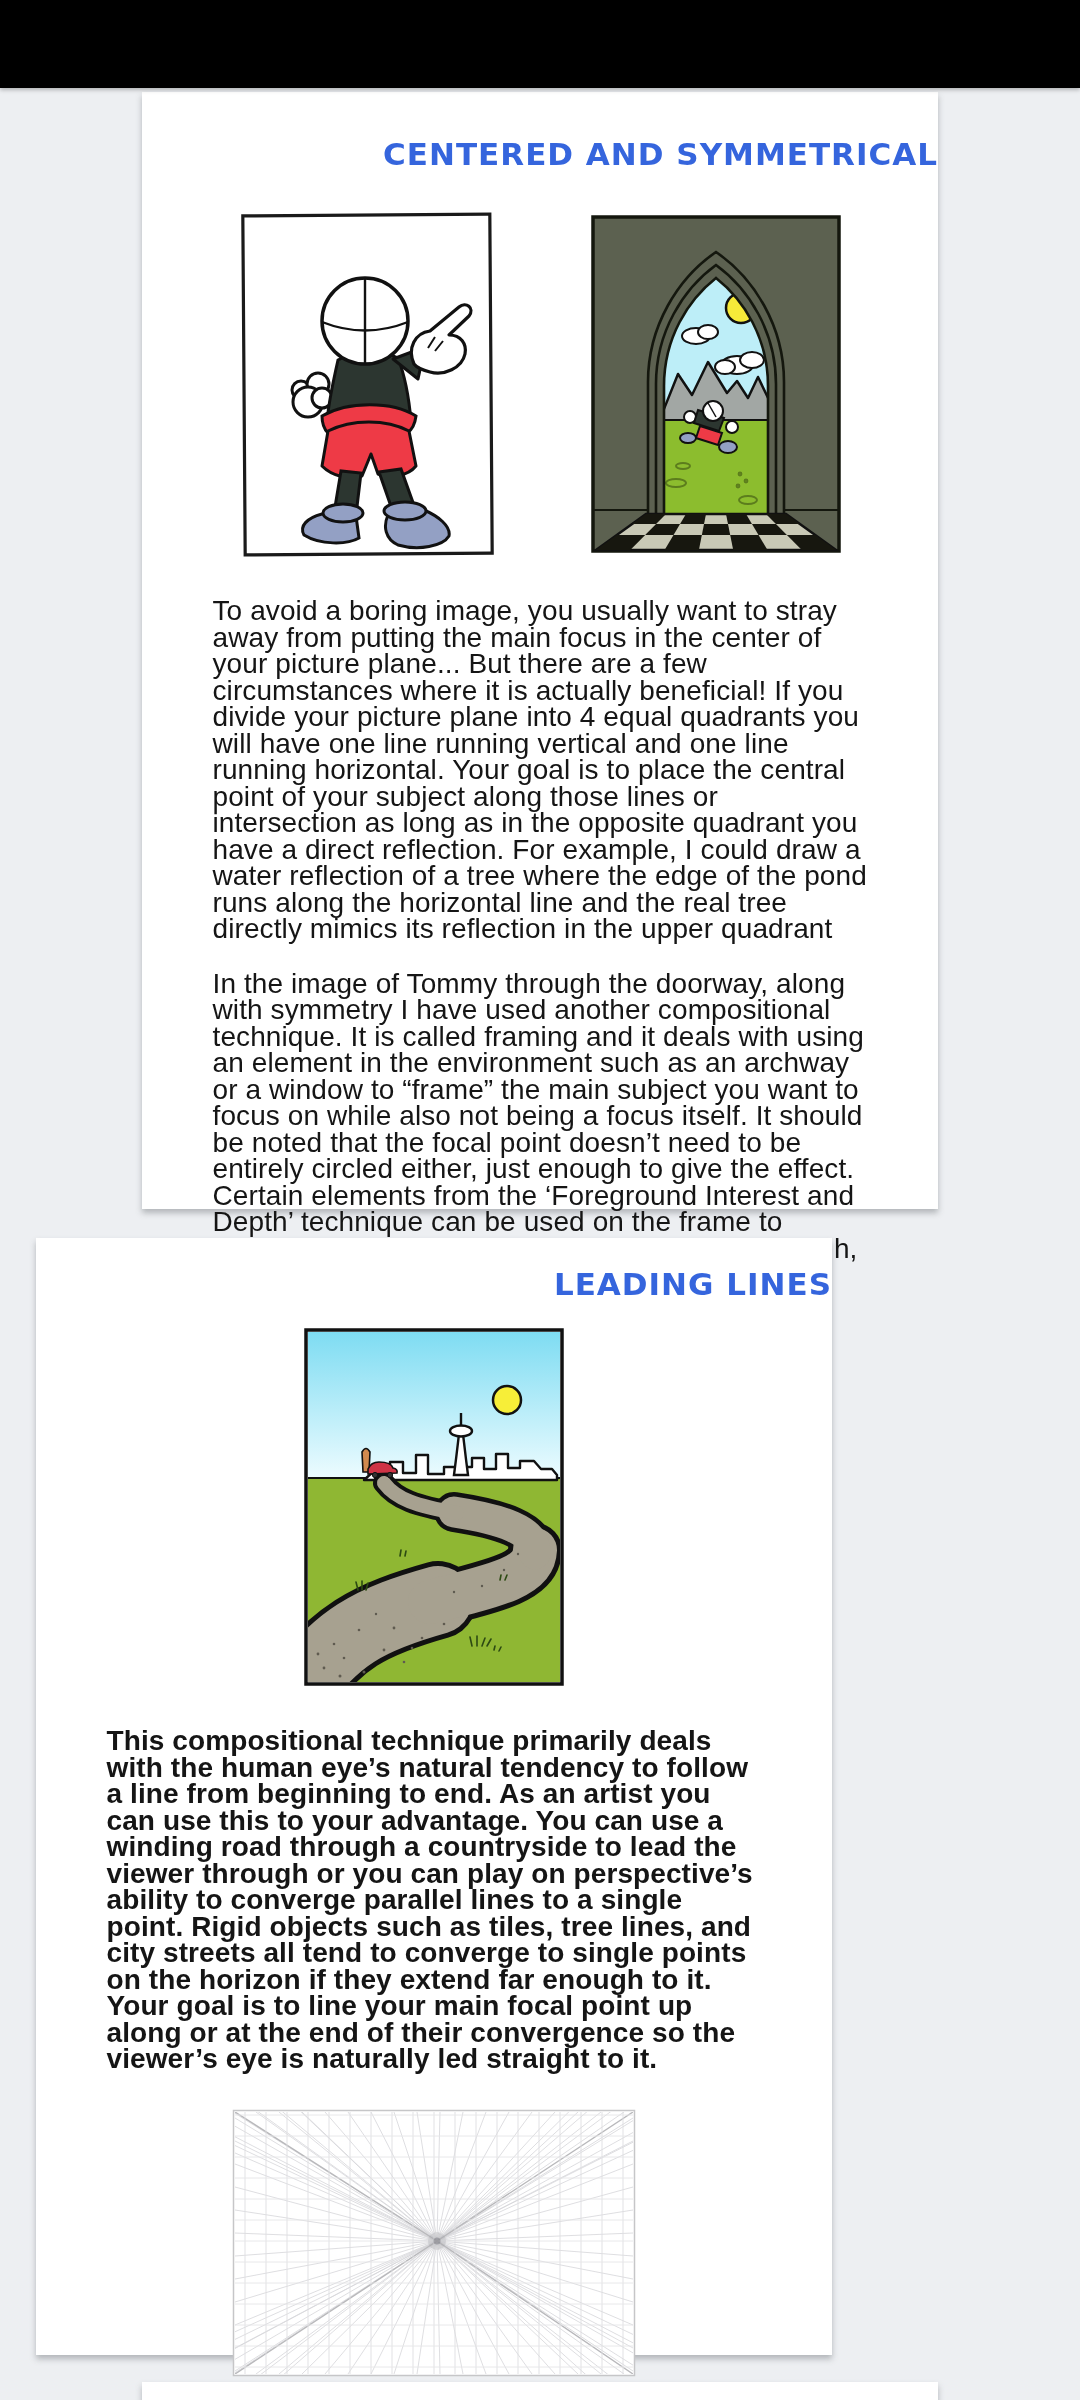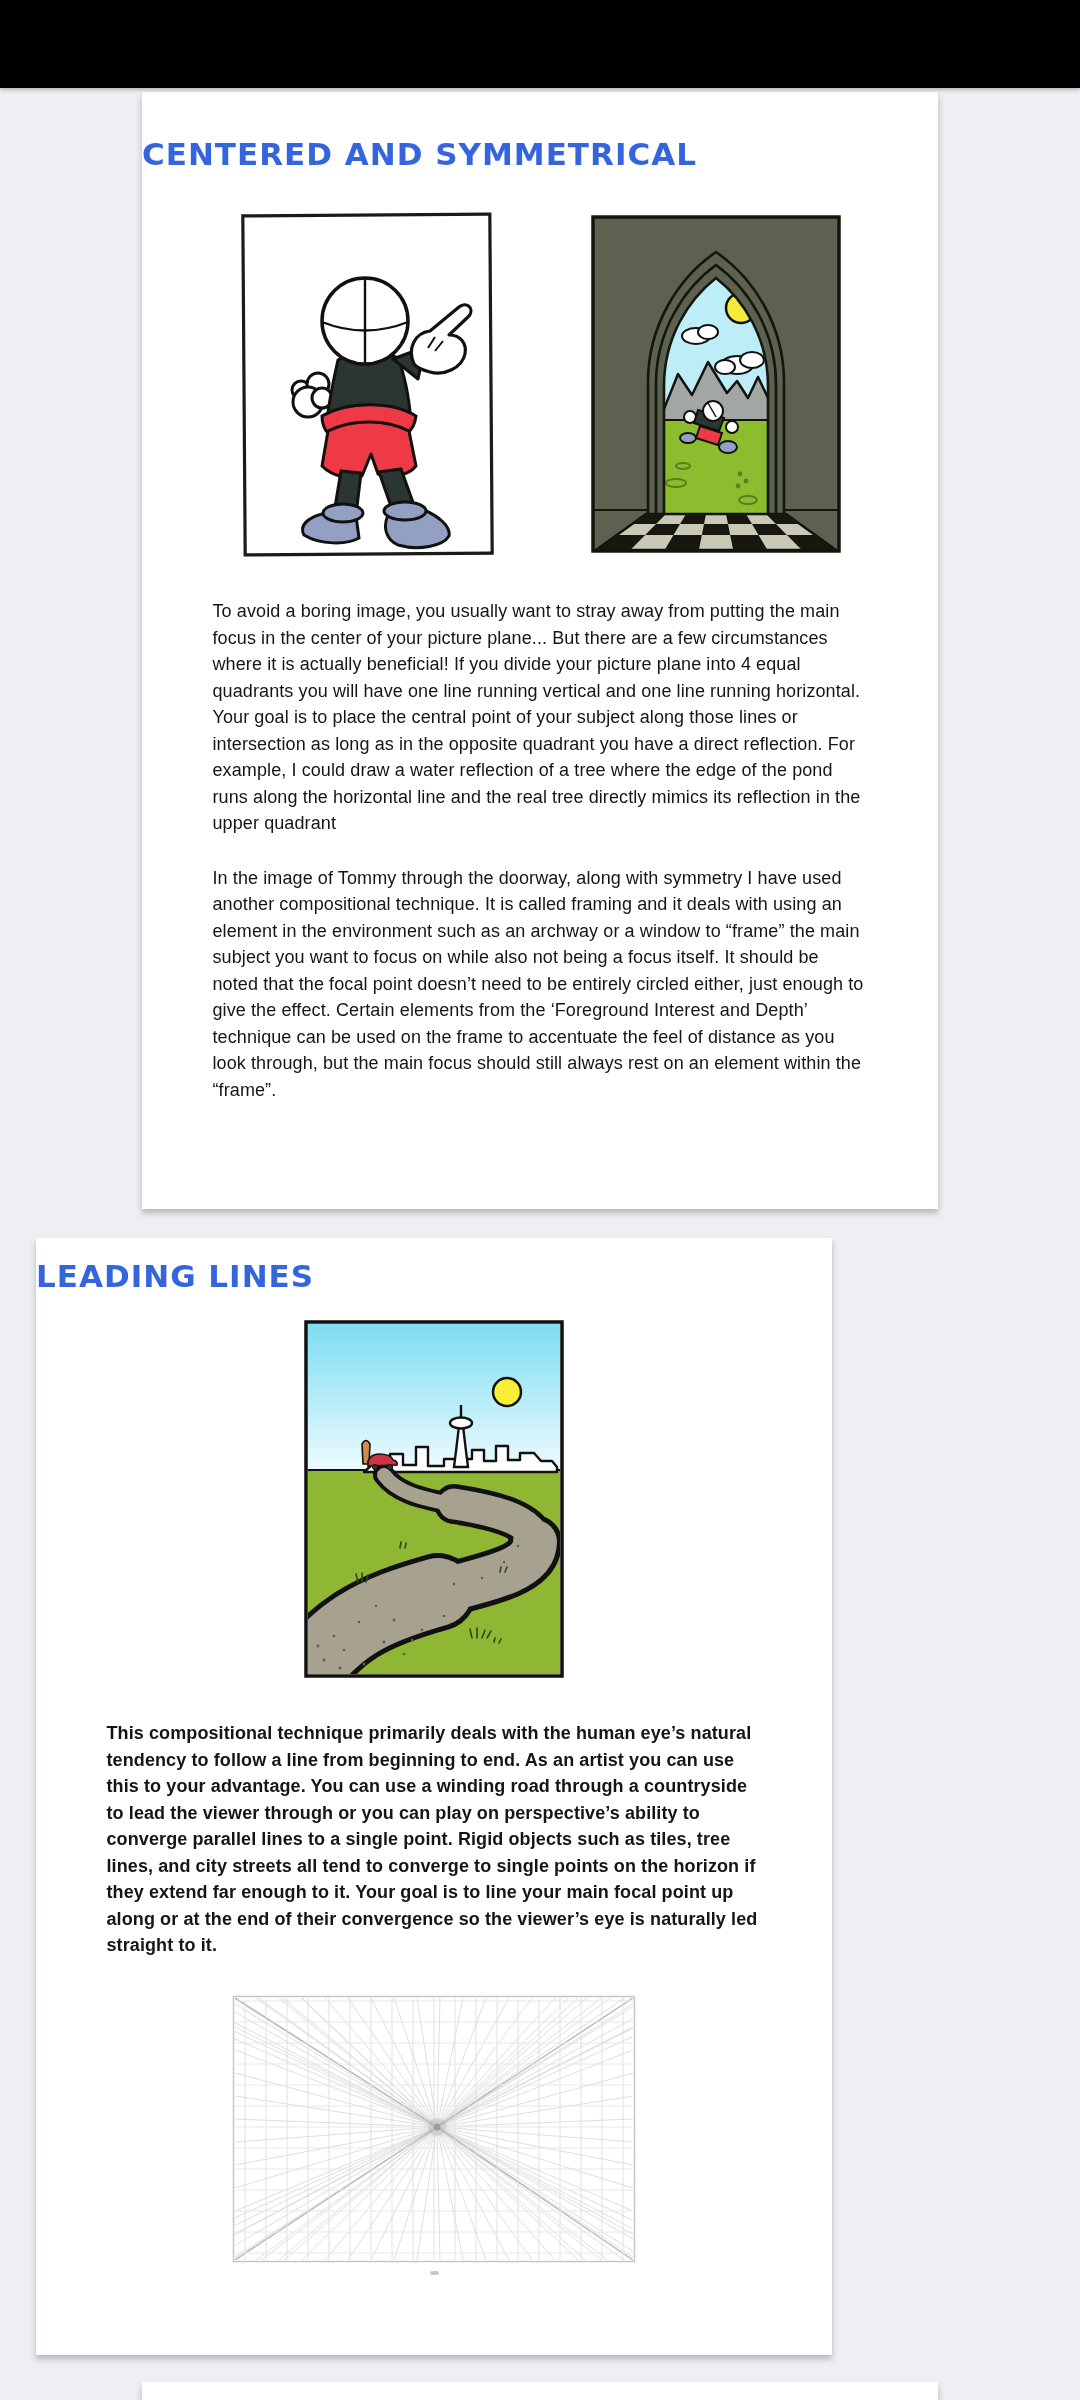--- a/index.html
+++ b/index.html
@@ -2,27 +2,27 @@
 <html><head>
 <meta charset="utf-8">
 <style>
   * { margin:0; padding:0; box-sizing:border-box; }
   html,body { width:1080px; height:2400px; overflow:hidden; }
   body { background:#edeff2; font-family:"Liberation Sans", sans-serif; position:relative; }
   .status-bar { width:1080px; height:88px; background:#000; box-shadow:0 2px 4px rgba(0,0,0,.25); position:relative; z-index:5; }
   .doc-scroll { width:1080px; }
   .page-card { width:796px; margin:0 auto; background:#fff; box-shadow:0 4px 6px rgba(70,74,80,.35); position:relative; }
   .card-1 { margin-top:4px; height:1117px; padding-top:44px; }
-  .card-2 { margin-top:29px; height:1117px; padding-top:20px;margin-left:36px; }
+  .card-2 { margin-top:29px; height:1117px; padding-top:28px;margin-left:36px; }
   .card-3 { margin-top:27px; height:60px; }
-  .page-title { text-align:left; color:#3565dd; font-family:"DejaVu Sans", sans-serif; font-weight:bold; font-size:31px; letter-spacing:1px; }
+  .page-title { text-align:right; color:#3565dd; font-family:"DejaVu Sans", sans-serif; font-weight:bold; font-size:31px; letter-spacing:1px; }
   .figure-row { display:flex; justify-content:center; align-items:flex-start; gap:92px; margin-top:36px; }
   .fig { display:block; }
   .fig-doorway { margin-top:6px; }
-  .text-block { width:655px; margin:0 auto; color:#151515; font-size:18px; line-height:26.5px; letter-spacing:0.1px; }
+  .text-block { width:655px; margin:0 auto; color:#151515; font-size:28px; line-height:26.5px; letter-spacing:0.1px; }
   .text-block p + p { margin-top:28px; }
   .tb-1 { margin-top:38px; }
   .tb-2 { margin-top:42px;font-weight:bold; }
   .fig-center { display:flex; justify-content:center; }
   .fig-road { margin-top:26px; }
   .fig-grid { margin-top:36px; }
   .grid-mark { width:9px; height:4px; background:#c9c9cd; border-radius:2px; margin:8px auto 0 auto; }
 </style>
 </head>
 <body>

